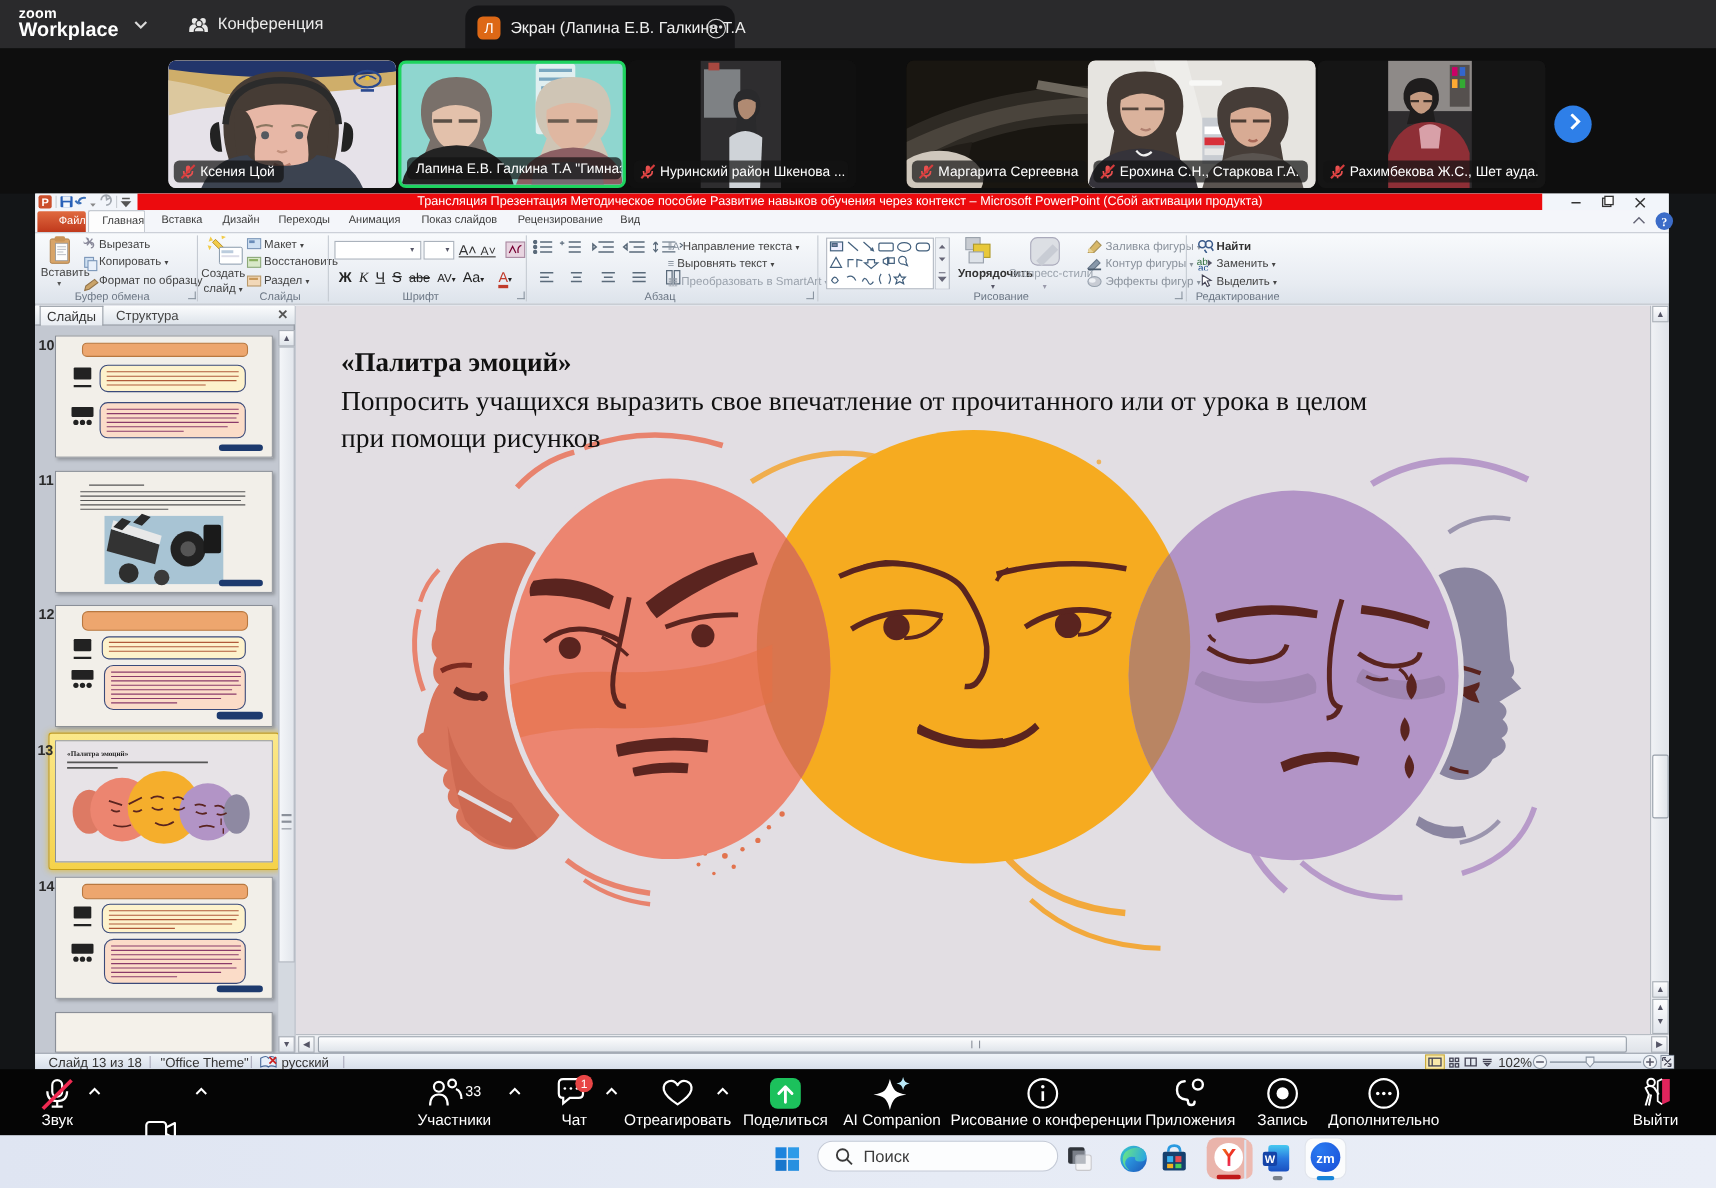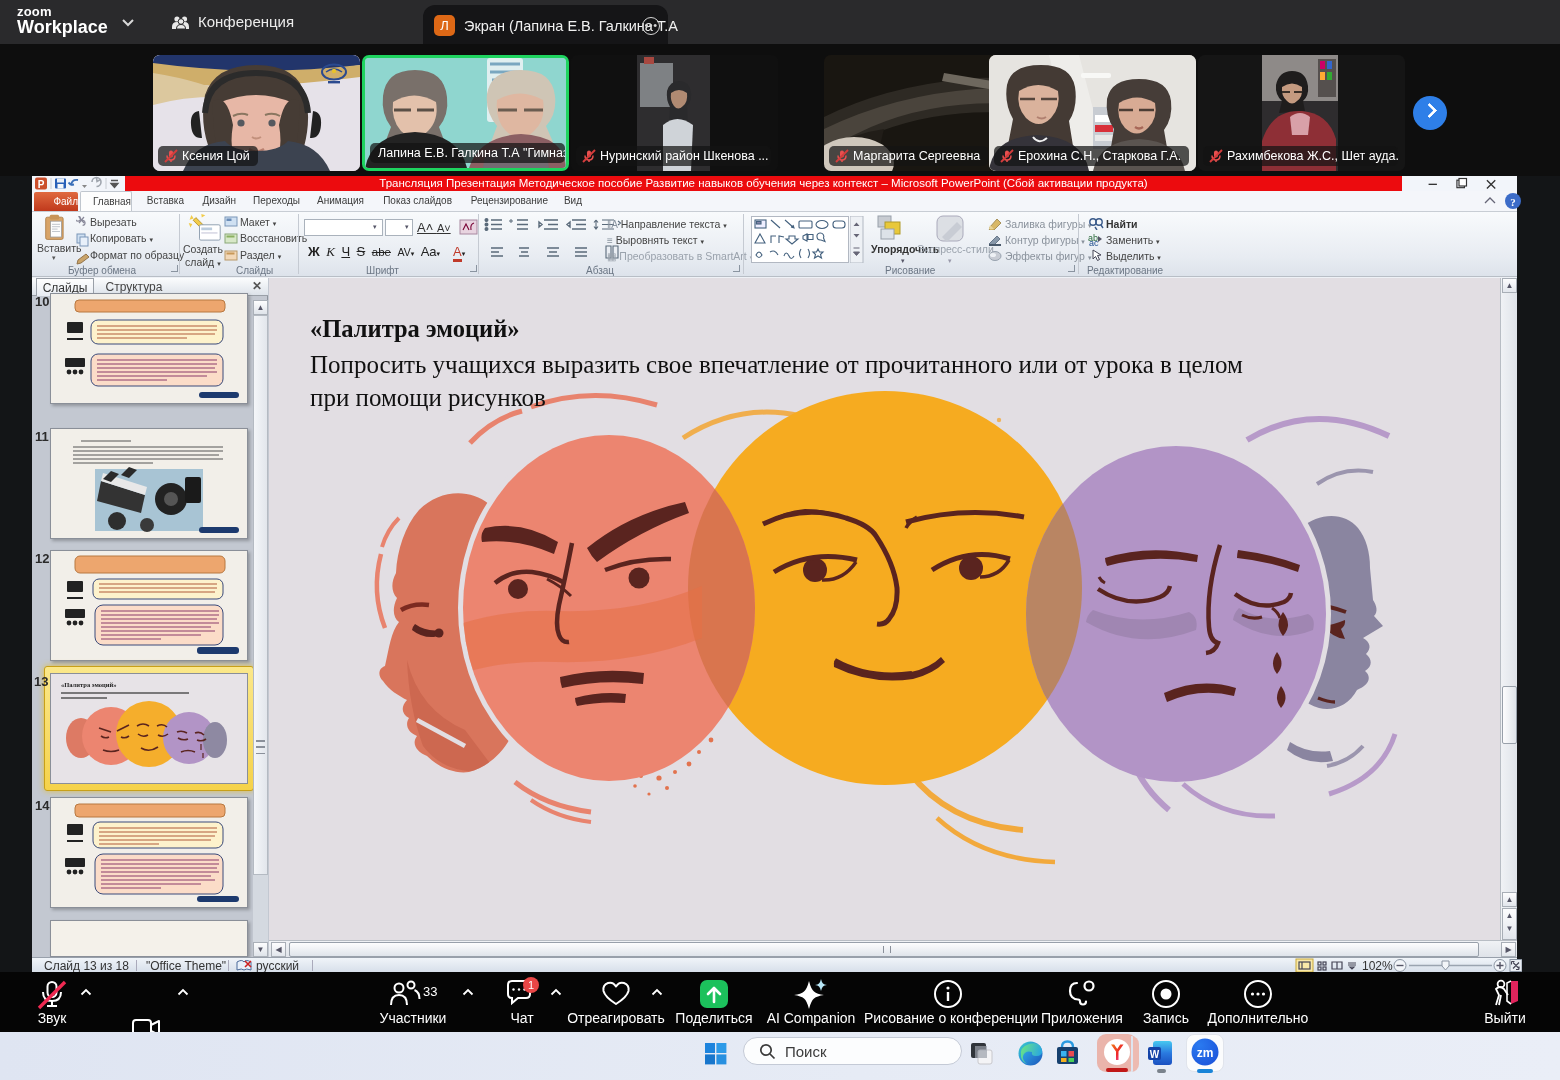--- a/index.html
+++ b/index.html
@@ -461,21 +461,21 @@
       <div class="rlabel" style="left:1055px;">Редактирование</div>
     </div>
     <div id="mainarea">
       <div id="panel">
         <div id="paneltabs">
           <div style="position:absolute;left:4px;top:0;width:58px;height:18px;background:linear-gradient(#fefefe,#e8ecf2);border:1px solid #9aa0a8;border-bottom:none;text-align:center;line-height:18px;font-size:12px;">Слайды</div>
           <div style="position:absolute;left:64px;top:0;width:76px;height:18px;text-align:center;line-height:18px;color:#444;font-size:12px;">Структура</div>
           <div style="position:absolute;right:6px;top:1px;color:#555;font-size:12px;font-weight:bold;">✕</div>
         </div>
 
-        <div class="thumbwrap" style="top:15px;"><div class="snum">10</div>
+        <div class="thumbwrap" style="top:27px;"><div class="snum">10</div>
           <svg width="196" height="109" viewBox="0 0 196 109">
             <rect width="196" height="109" fill="#f2efe9"></rect>
             <rect x="24" y="6" width="150" height="12" rx="4" fill="#eda66e" stroke="#b87840"></rect>
             <rect x="40" y="26" width="132" height="24" rx="7" fill="#fdf2cc" stroke="#3a4a7a"></rect>
             <rect x="40" y="60" width="132" height="32" rx="7" fill="#fbdcc8" stroke="#3a4a7a"></rect>
             <g fill="#222">
                 <rect x="16" y="28" width="16" height="11" rx="1"></rect>
                 <path d="M16 44 h16 v2 h-16z"></path>
                 <rect x="14" y="64" width="20" height="9" rx="1"></rect>
                 <circle cx="18" cy="78" r="2.4"></circle>

